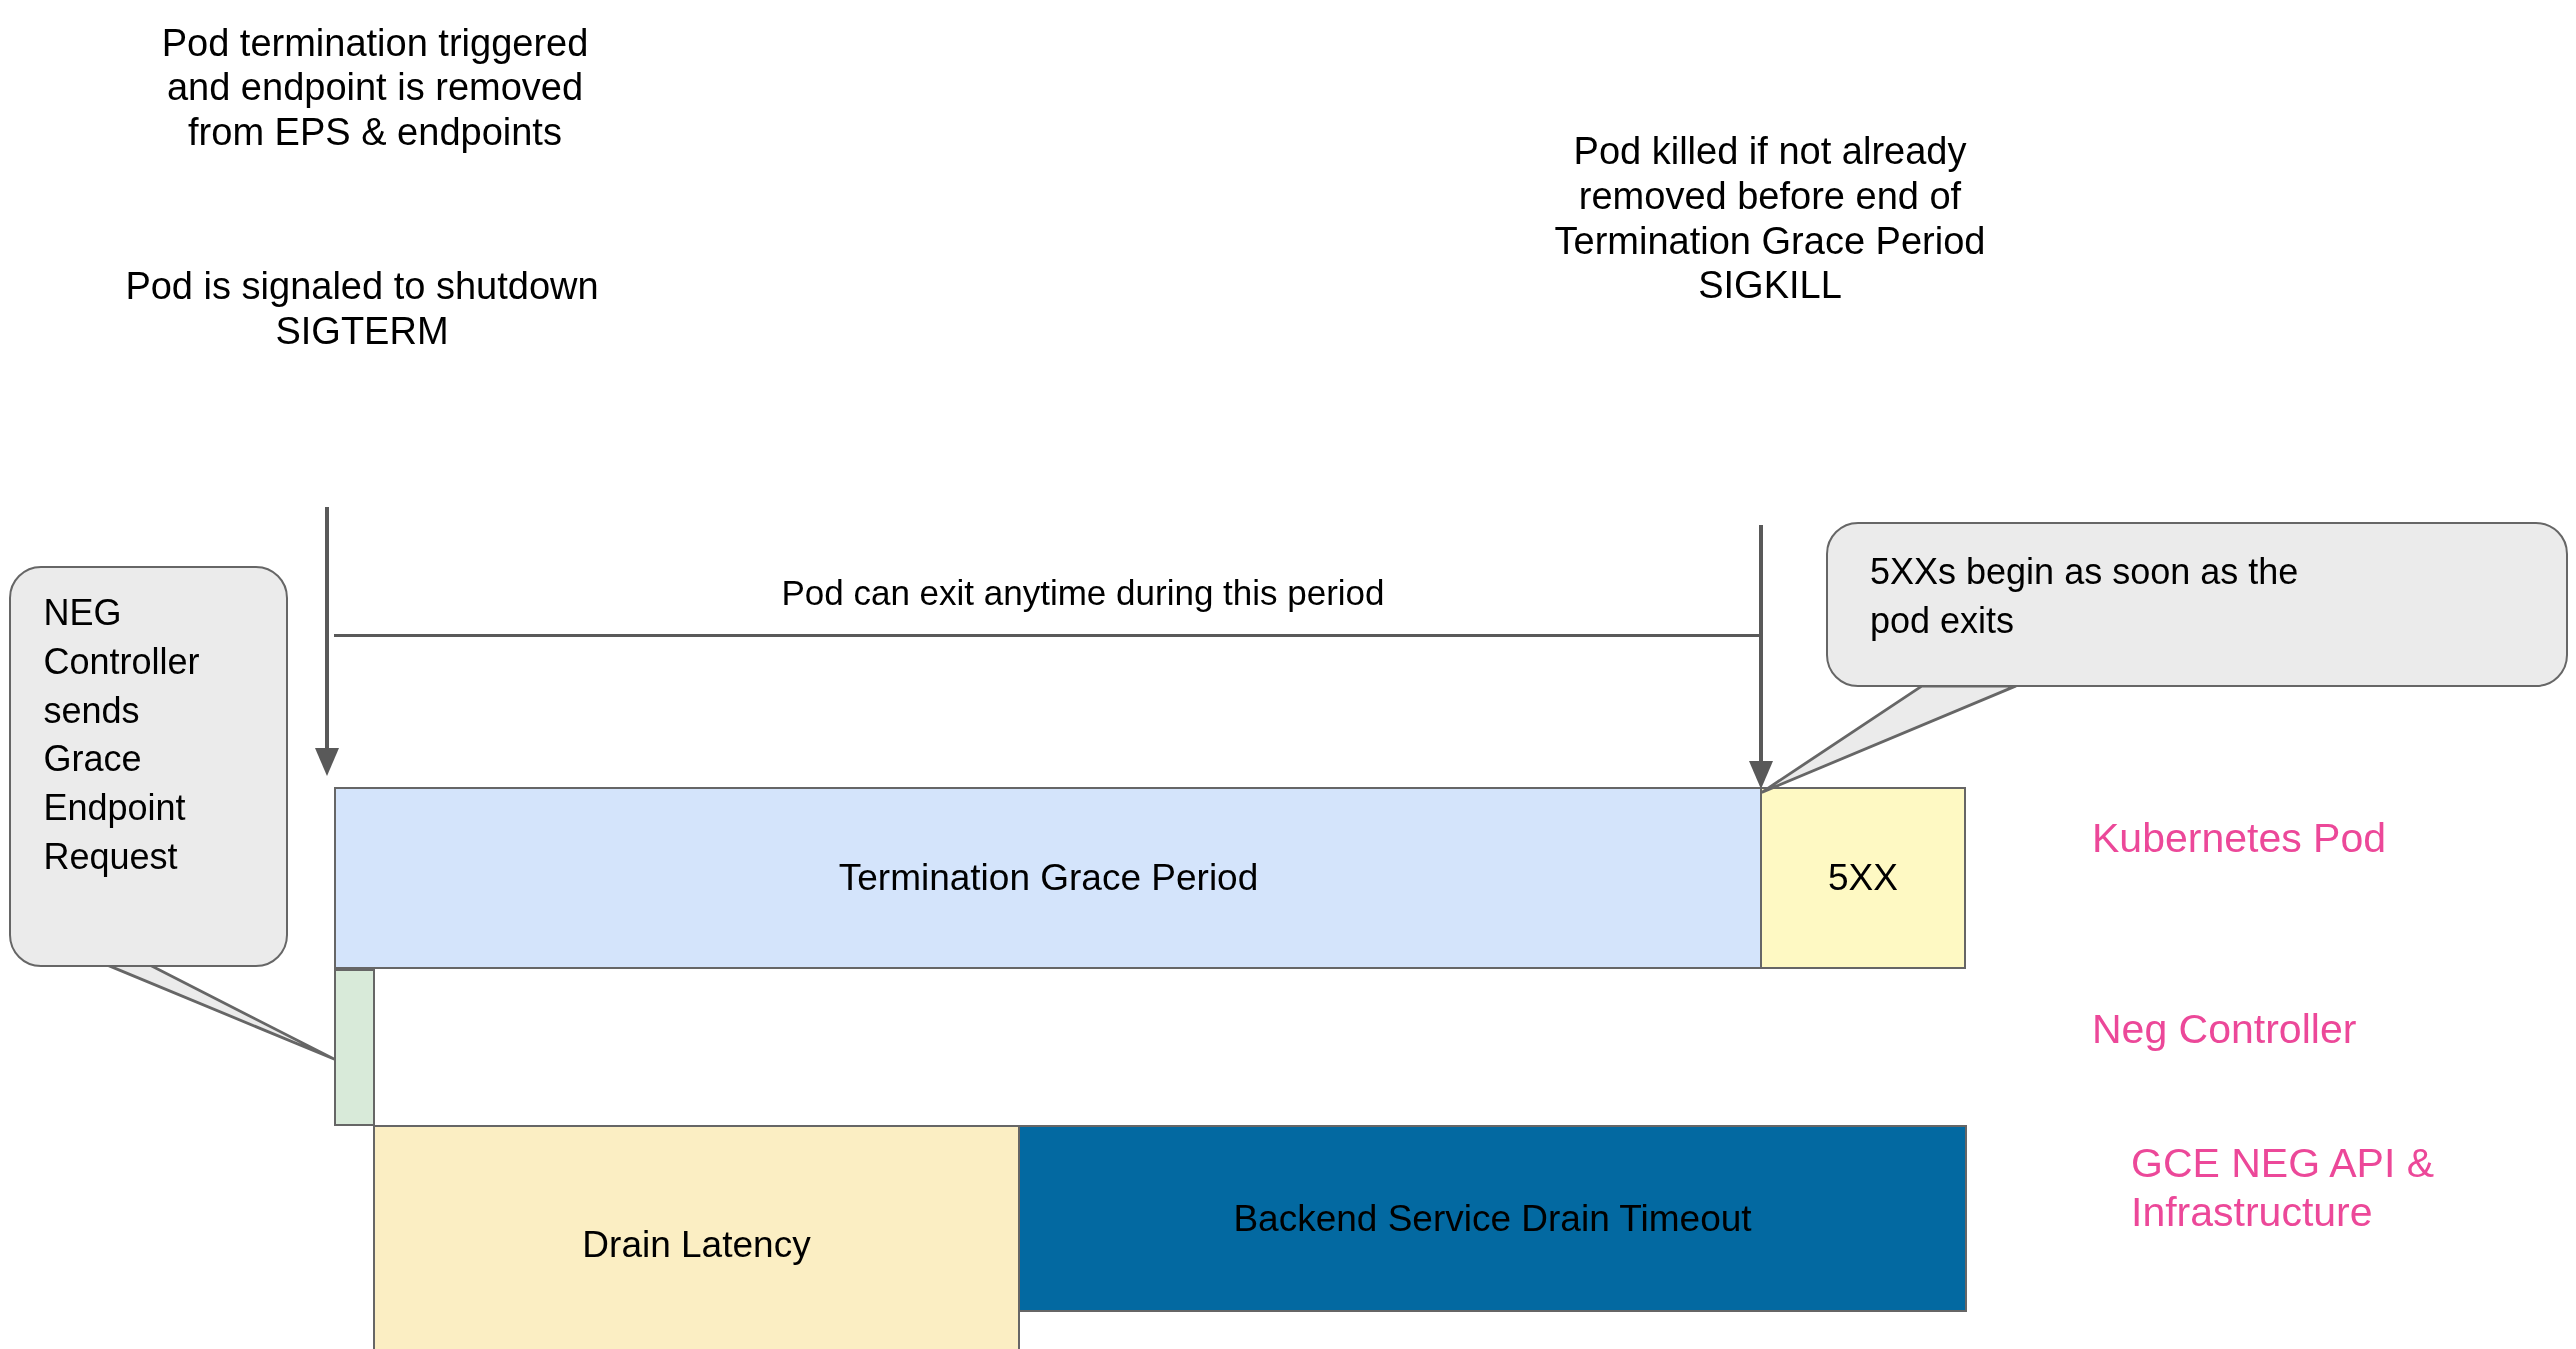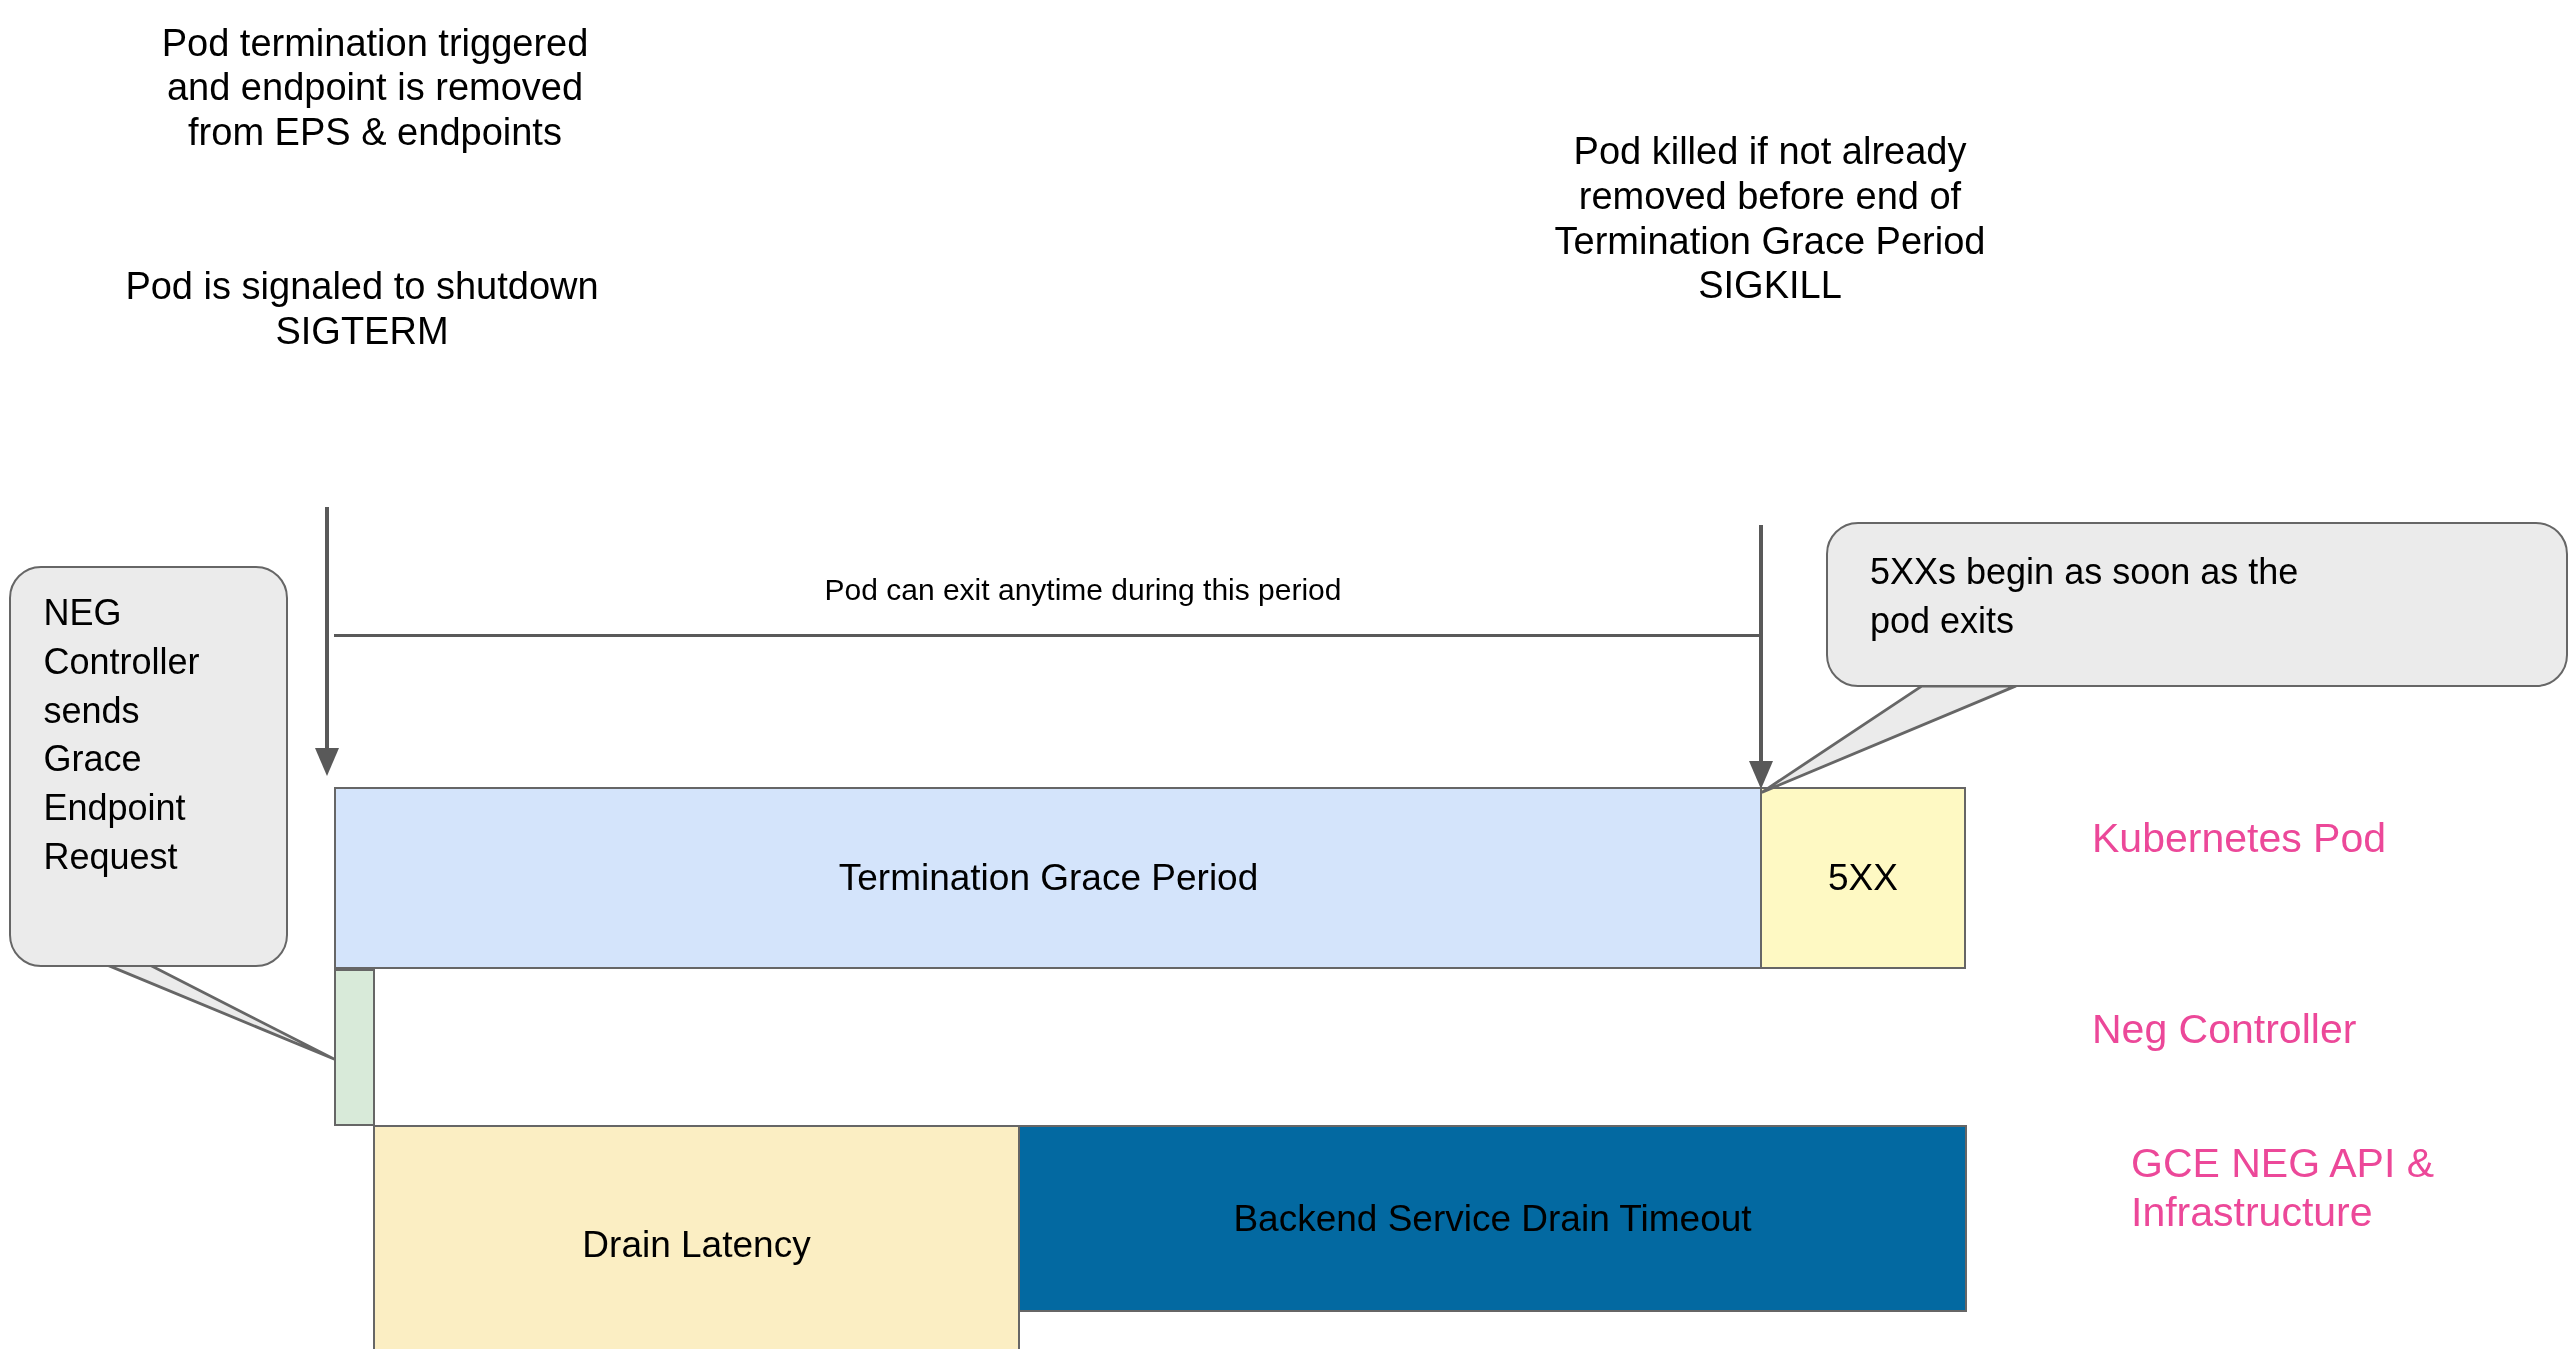--- a/index.html
+++ b/index.html
@@ -36,21 +36,21 @@
   #annot-left-b  { left: 6px;  top: 264px; width: 712px; }
   #annot-right   { left: 1423px; top: 129px; width: 694px; }
 
   
   #period-label {
     position: absolute;
     left: 441px;
     top: 572px;
     width: 1284px;
     text-align: center;
-    font-size: 30px;
+    font-size: 35px;
     line-height: 1.2;
     color: #000;
   }
   #period-rule {
     position: absolute;
     left: 334px;
     top: 634px;
     width: 1428px;
     height: 2.8px;
     background: #595959;

